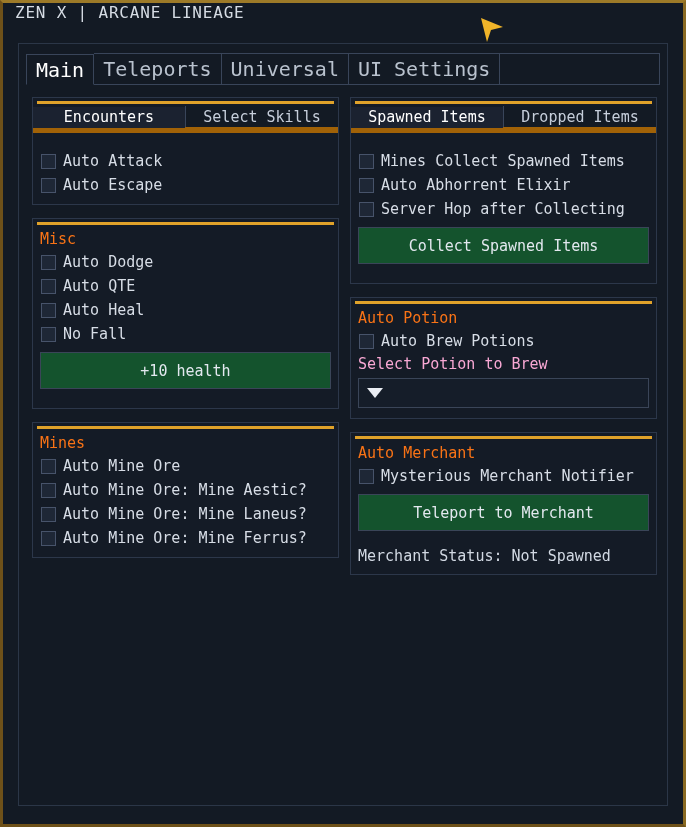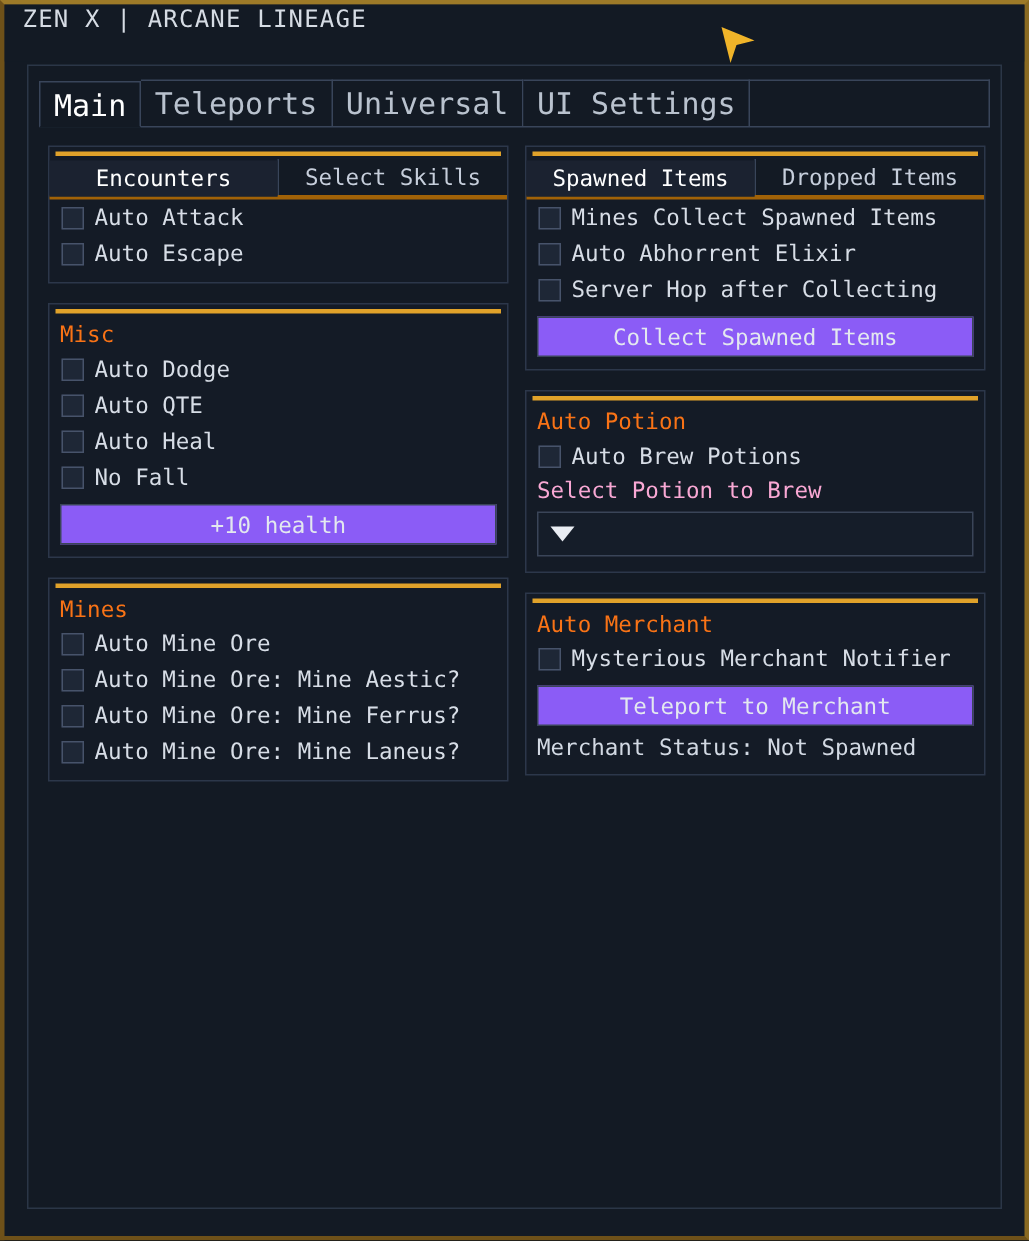--- a/index.html
+++ b/index.html
@@ -113,22 +113,22 @@
   .panel-accent {
     height: 3px;
     background: #e0a22a;
     margin: 3px 4px 0 4px;
   }
 
   
   .subtabs {
     display: flex;
     height: 27px;
-    margin: 2px 0 0 0;
-    border-bottom: 3px solid #a16207;
+    margin: 2px 0 16px 0;
+    border-bottom: 6px solid #a16207;
   }
   .subtab {
     flex: 1;
     display: flex;
     align-items: center;
     justify-content: center;
     font-size: 15px;
     color: #c6cedb;
     background: #131a24;
     cursor: pointer;
@@ -169,23 +169,23 @@
     font-size: 15px;
     color: #d7dde6;
     white-space: nowrap;
   }
 
   
   .btn {
     display: flex;
     align-items: center;
     justify-content: center;
-    height: 27px;
-    margin: 6px 7px 1px 7px;
-    background: #8b5cf6;
+    height: 37px;
+    margin: 6px 7px 12px 7px;
+    background: #14532d;
     border: 1px solid #3a4558;
     color: #e3e8ef;
     font-size: 15px;
     cursor: pointer;
     white-space: nowrap;
   }
 
   
   .field-label {
     font-size: 15px;
@@ -304,25 +304,25 @@
           <div class="check-row">
             <span class="checkbox"></span>
             <span class="check-label">Auto Mine Ore</span>
           </div>
           <div class="check-row">
             <span class="checkbox"></span>
             <span class="check-label">Auto Mine Ore: Mine Aestic?</span>
           </div>
           <div class="check-row">
             <span class="checkbox"></span>
+            <span class="check-label">Auto Mine Ore: Mine Laneus?</span>
+          </div>
+          <div class="check-row">
+            <span class="checkbox"></span>
             <span class="check-label">Auto Mine Ore: Mine Ferrus?</span>
-          </div>
-          <div class="check-row">
-            <span class="checkbox"></span>
-            <span class="check-label">Auto Mine Ore: Mine Laneus?</span>
           </div>
         </div>
 
       </div>
 
       <div class="col">
 
         <div class="panel">
           <div class="panel-accent"></div>
           <div class="subtabs">

